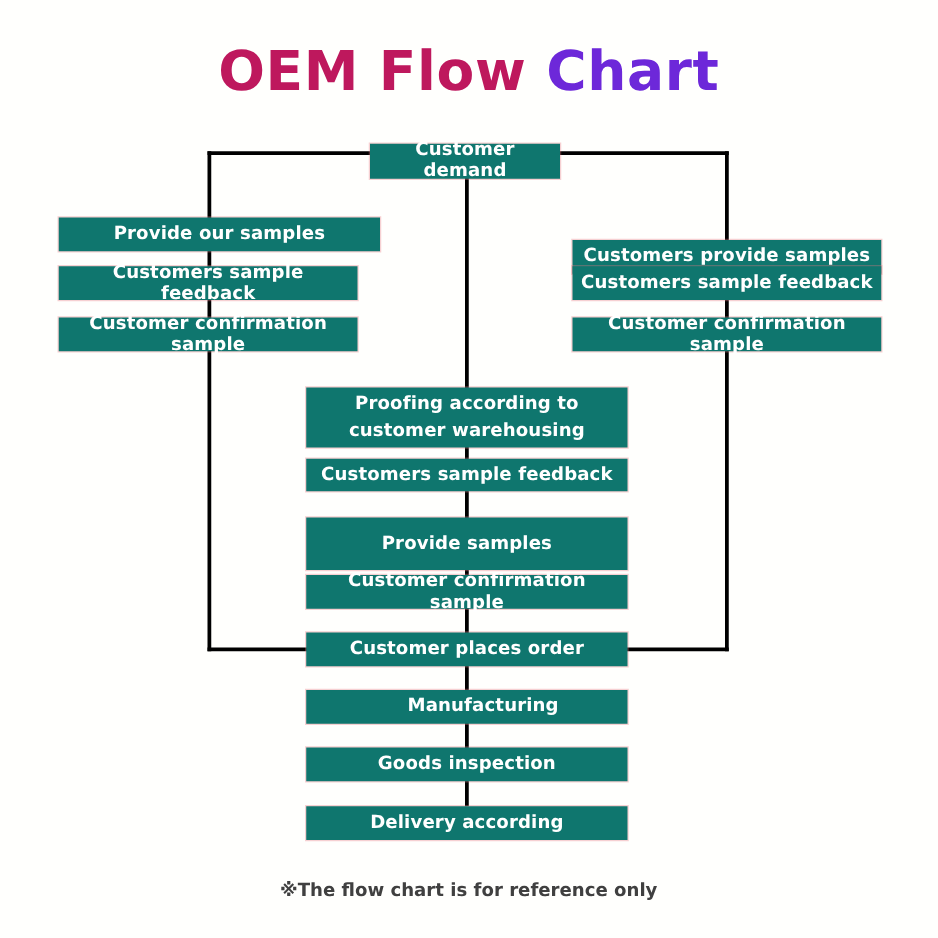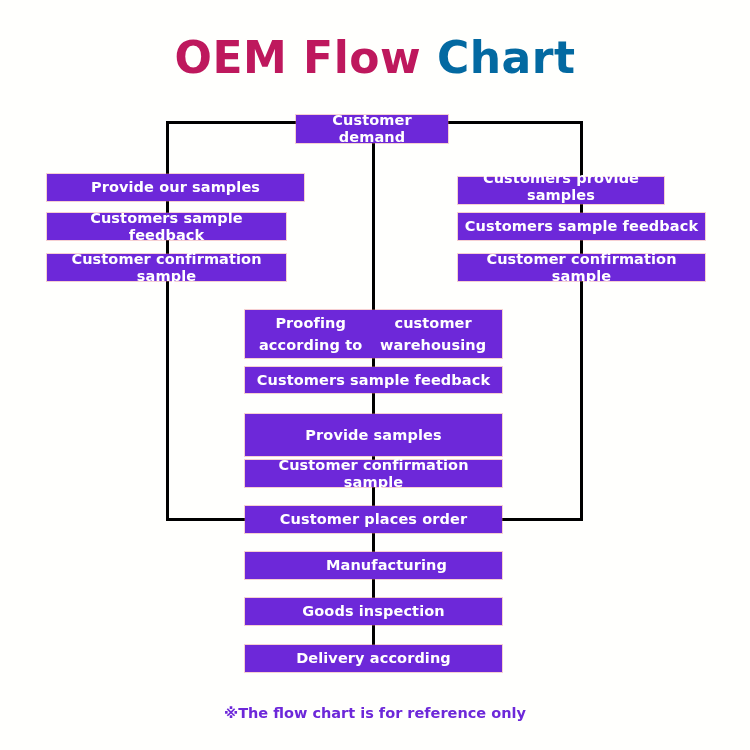--- a/index.html
+++ b/index.html
@@ -26,34 +26,34 @@
     top: 32px;
     width: 750px;
     text-align: center;
     font-size: 44px;
     font-weight: bold;
     letter-spacing: 0.5px;
     line-height: 52px;
     white-space: nowrap;
   }
   .title .t-red { color: #be185d; }
-  .title .t-black { color: #0369a1; }
+  .title .t-black { color: #6d28d9; }
 
   
   .line {
     position: absolute;
     background: #000000;
   }
   .line-h { height: 3px; }
   .line-v { width: 3px; }
 
   
   .node {
     position: absolute;
-    background: #6d28d9;
+    background: #0f766e;
     color: #ffffff;
     font-weight: bold;
     display: flex;
     align-items: center;
     justify-content: center;
     text-align: center;
     box-sizing: border-box;
     font-size: 14.5px;
     line-height: 17px;
     letter-spacing: 0.1px;
@@ -62,21 +62,21 @@
   }
   .node.two-line { line-height: 22px; }
 
   
   .footer-note {
     position: absolute;
     left: 0;
     top: 705px;
     width: 750px;
     text-align: center;
-    color: #6d28d9;
+    color: #404040;
     font-size: 14.5px;
     font-weight: bold;
     white-space: nowrap;
   }
 </style>
 </head>
 <body>
 
 <div id="chart-root">
 
@@ -104,31 +104,31 @@
   <div class="node" style="left:47px; top:174px; width:257px; height:27px;">
     <span>Provide our samples</span>
   </div>
   <div class="node" style="left:47px; top:213px; width:239px; height:27px;">
     <span>Customers sample feedback</span>
   </div>
   <div class="node" style="left:47px; top:254px; width:239px; height:27px;">
     <span>Customer confirmation sample</span>
   </div>
 
-  <div class="node" style="left:458px; top:177px; width:206px; height:27px;align-items:flex-end;">
+  <div class="node" style="left:458px; top:192px; width:247px; height:27px;">
     <span>Customers provide samples</span>
   </div>
   <div class="node" style="left:458px; top:213px; width:247px; height:27px;">
     <span>Customers sample feedback</span>
   </div>
   <div class="node" style="left:458px; top:254px; width:247px; height:27px;">
     <span>Customer confirmation sample</span>
   </div>
 
-  <div class="node two-line" style="left:245px; top:310px; width:257px; height:48px; flex-direction:row;">
+  <div class="node two-line" style="left:245px; top:310px; width:257px; height:48px; flex-direction:column;">
     <span>Proofing according to</span>
     <span>customer warehousing</span>
   </div>
   <div class="node" style="left:245px; top:367px; width:257px; height:26px;">
     <span>Customers sample feedback</span>
   </div>
   <div class="node" style="left:245px; top:414px; width:257px; height:42px;">
     <span>Provide samples</span>
   </div>
   <div class="node" style="left:245px; top:460px; width:257px; height:27px;">

